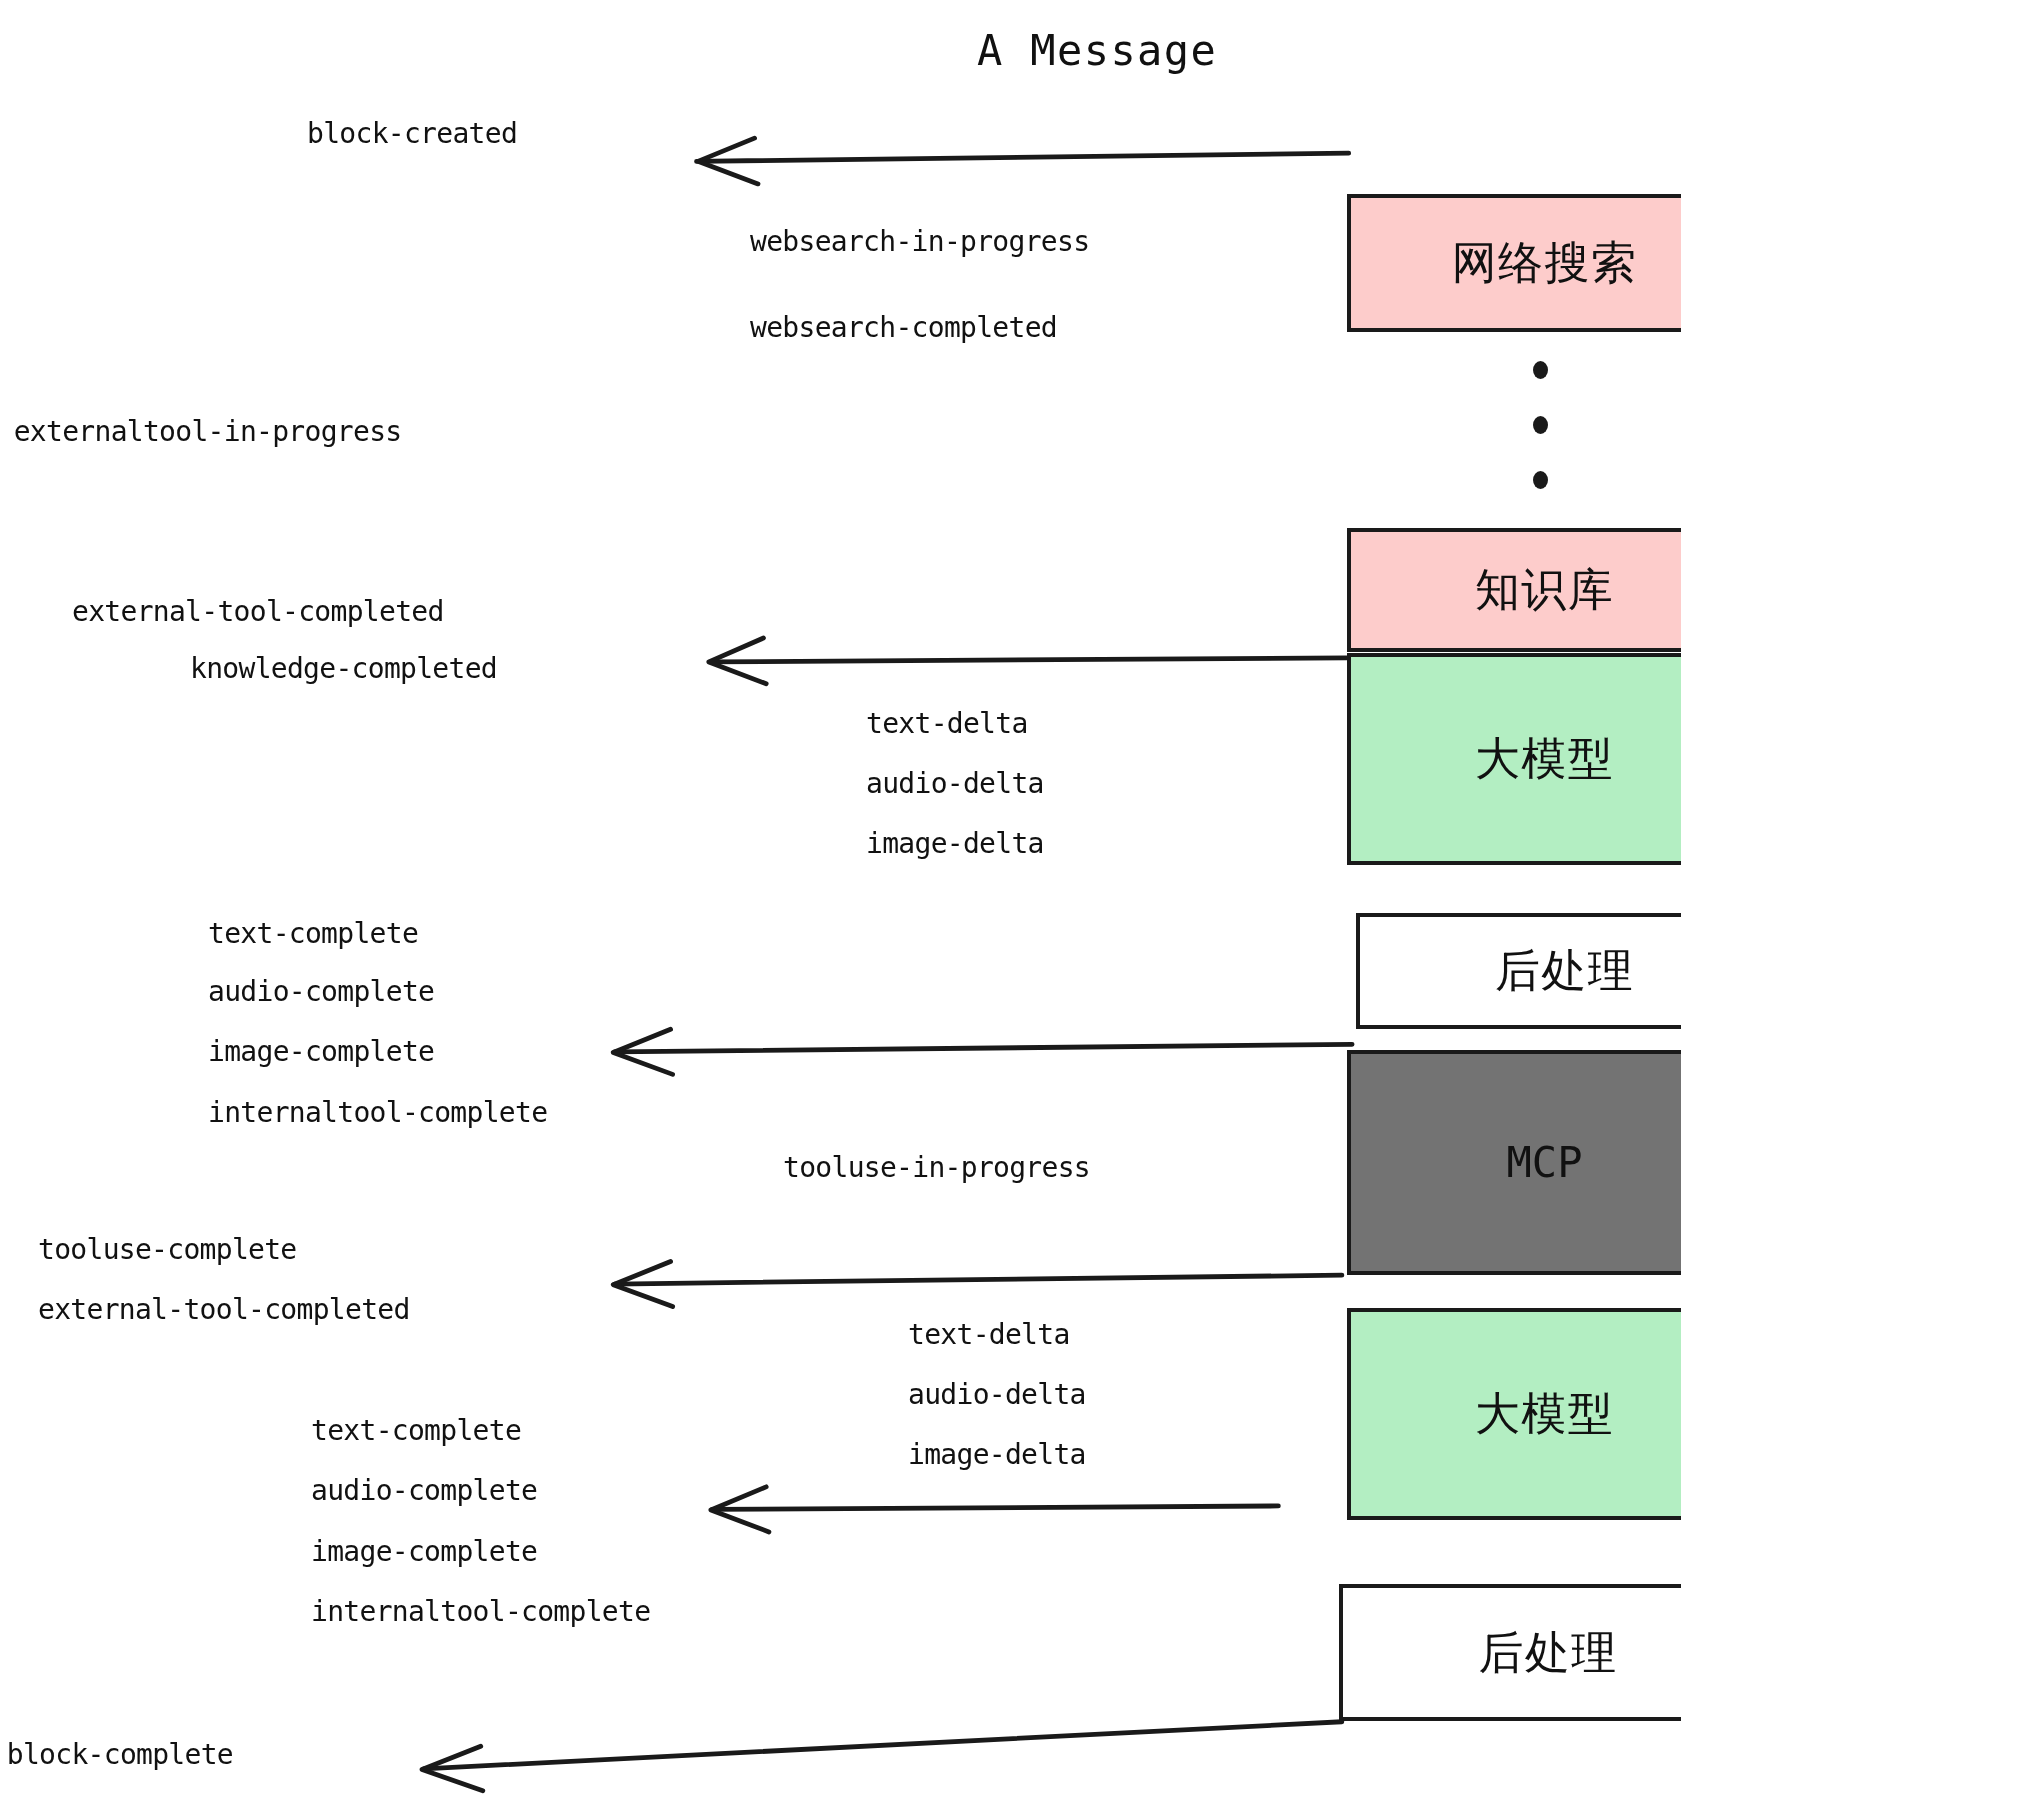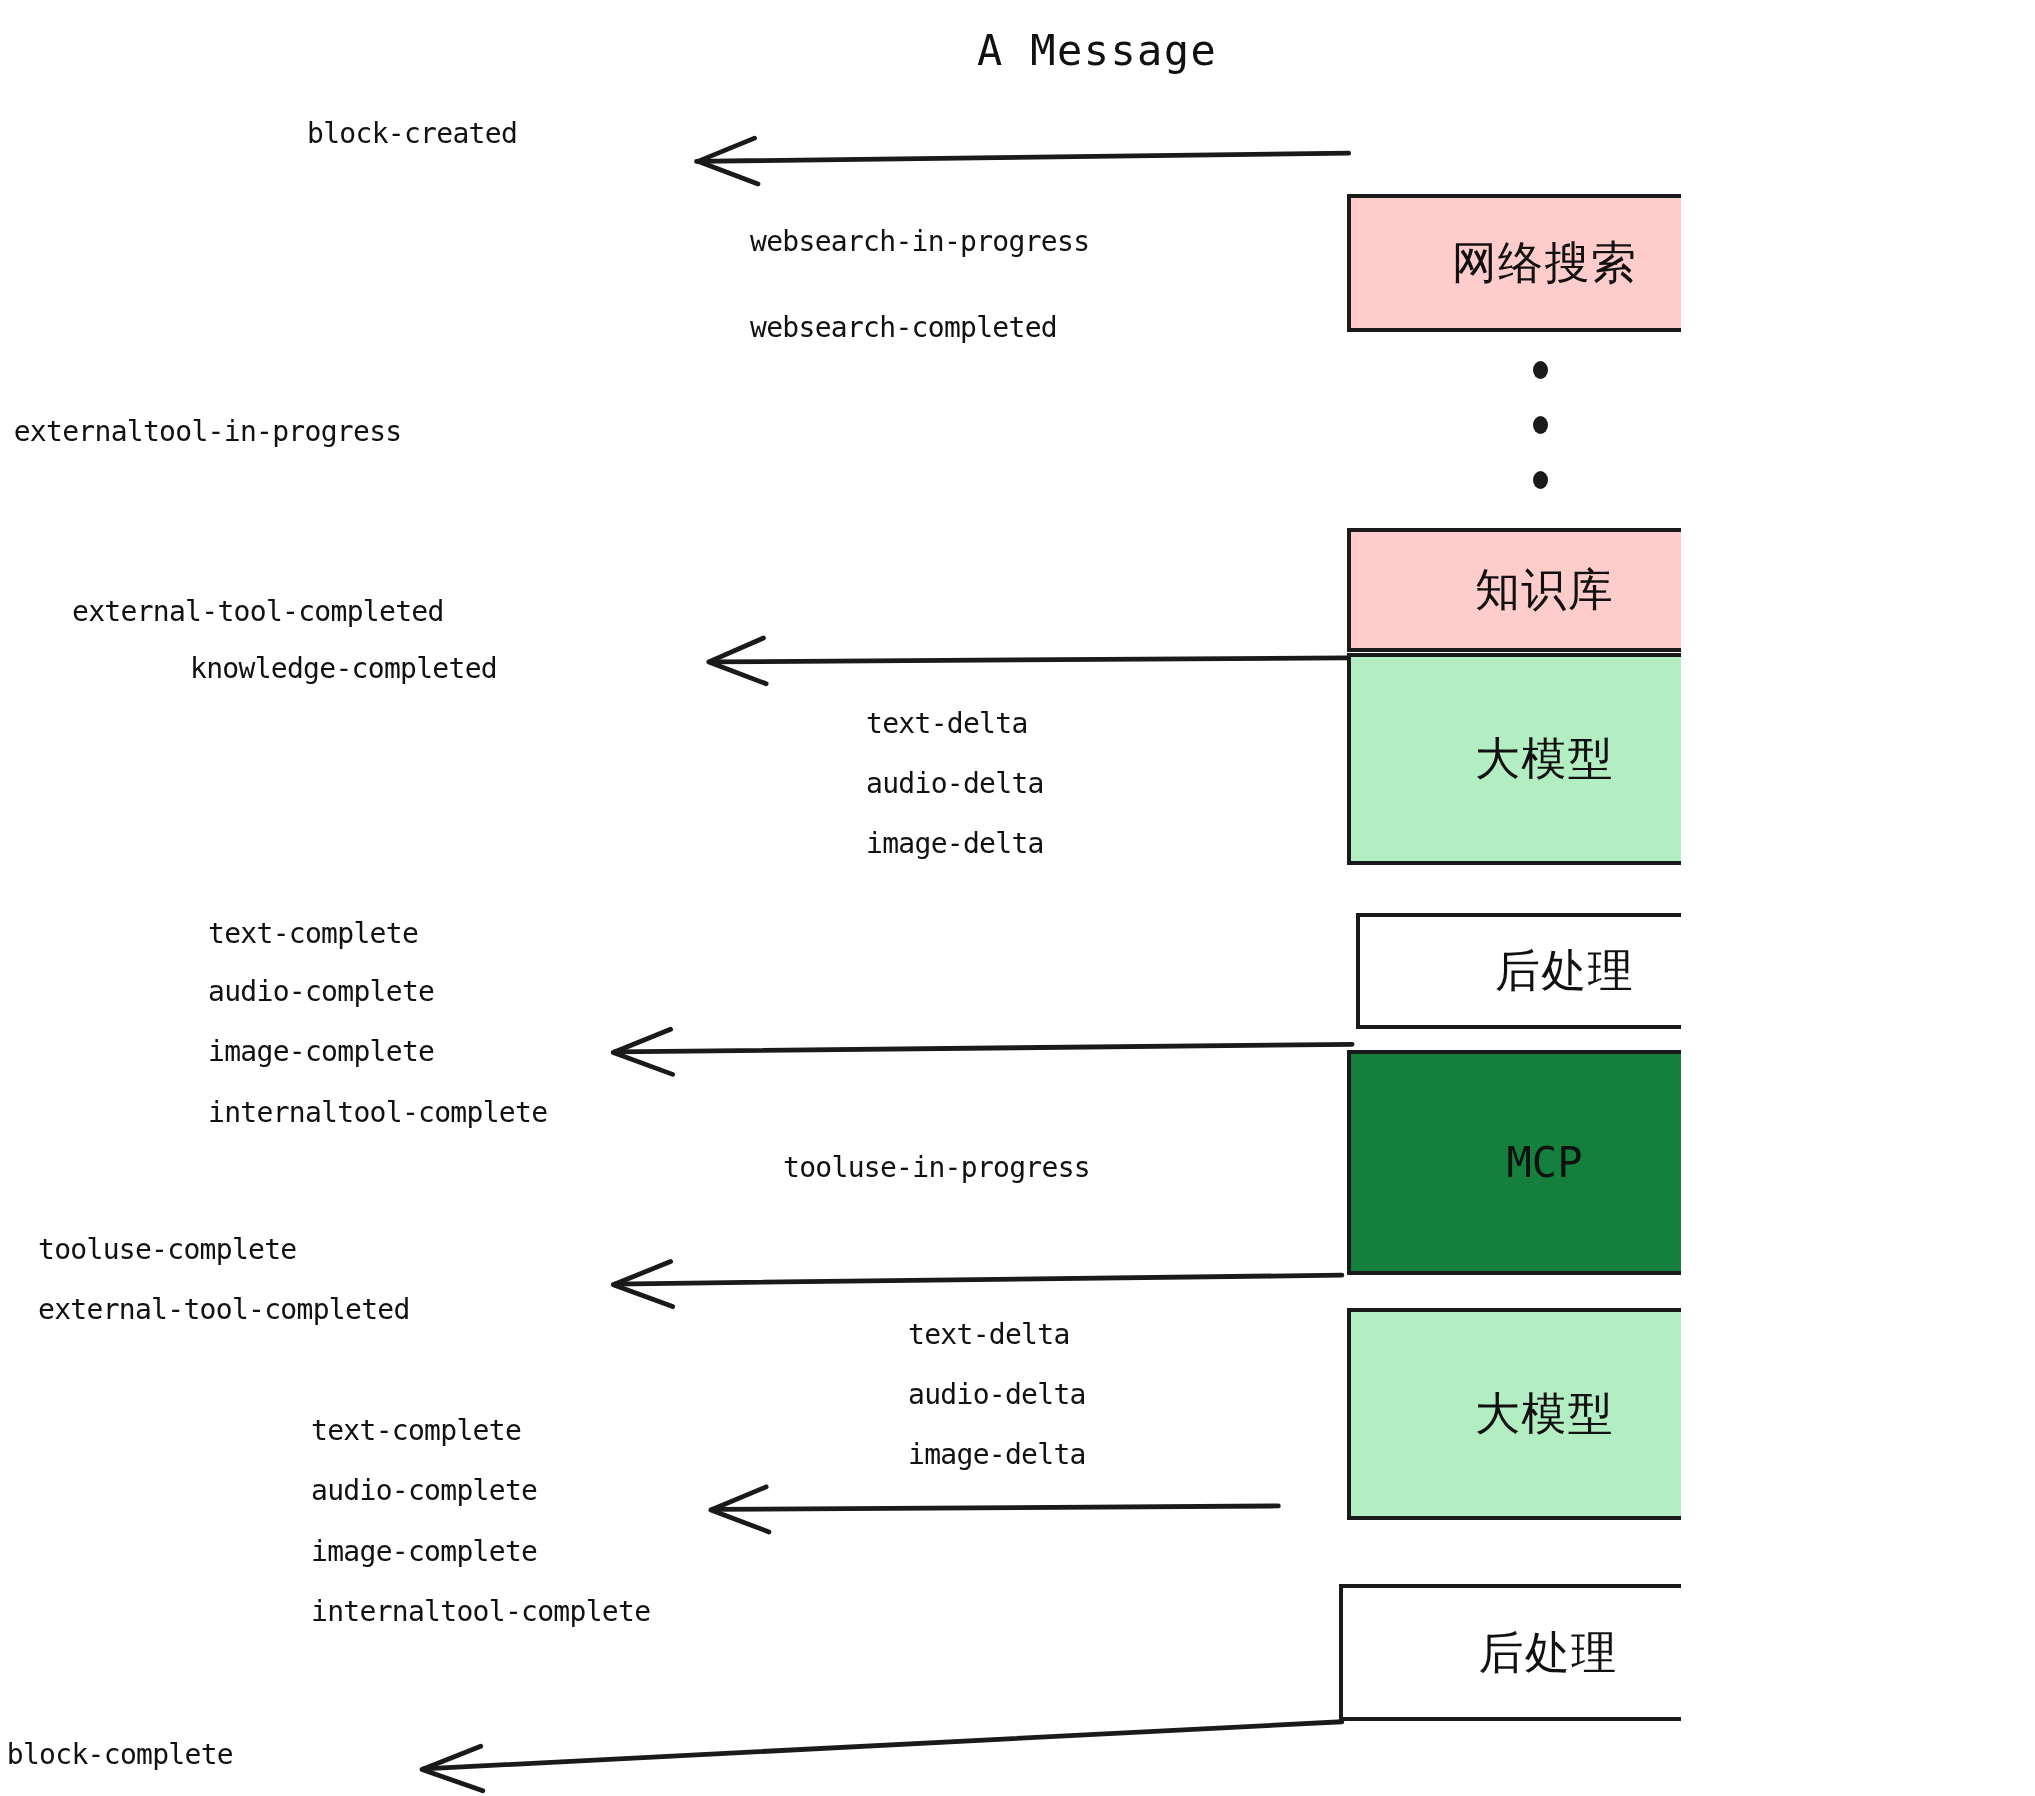--- a/index.html
+++ b/index.html
@@ -117,21 +117,21 @@
   </div>
 
   <div class="box" style="left:1347px;top:633px;width:395px;height:212px;background:#b3eec2;">
     <span>大模型</span>
   </div>
 
   <div class="box" style="left:1356px;top:893px;width:417px;height:116px;background:#ffffff;">
     <span>后处理</span>
   </div>
 
-  <div class="box mono" style="left:1347px;top:1030px;width:395px;height:225px;background:#15803d;">
+  <div class="box mono" style="left:1347px;top:1030px;width:395px;height:225px;background:#737373;">
     <span>MCP</span>
   </div>
 
   <div class="box" style="left:1347px;top:1288px;width:395px;height:212px;background:#b3eec2;">
     <span>大模型</span>
   </div>
 
   <div class="box" style="left:1339px;top:1564px;width:418px;height:137px;background:#ffffff;">
     <span>后处理</span>
   </div>

